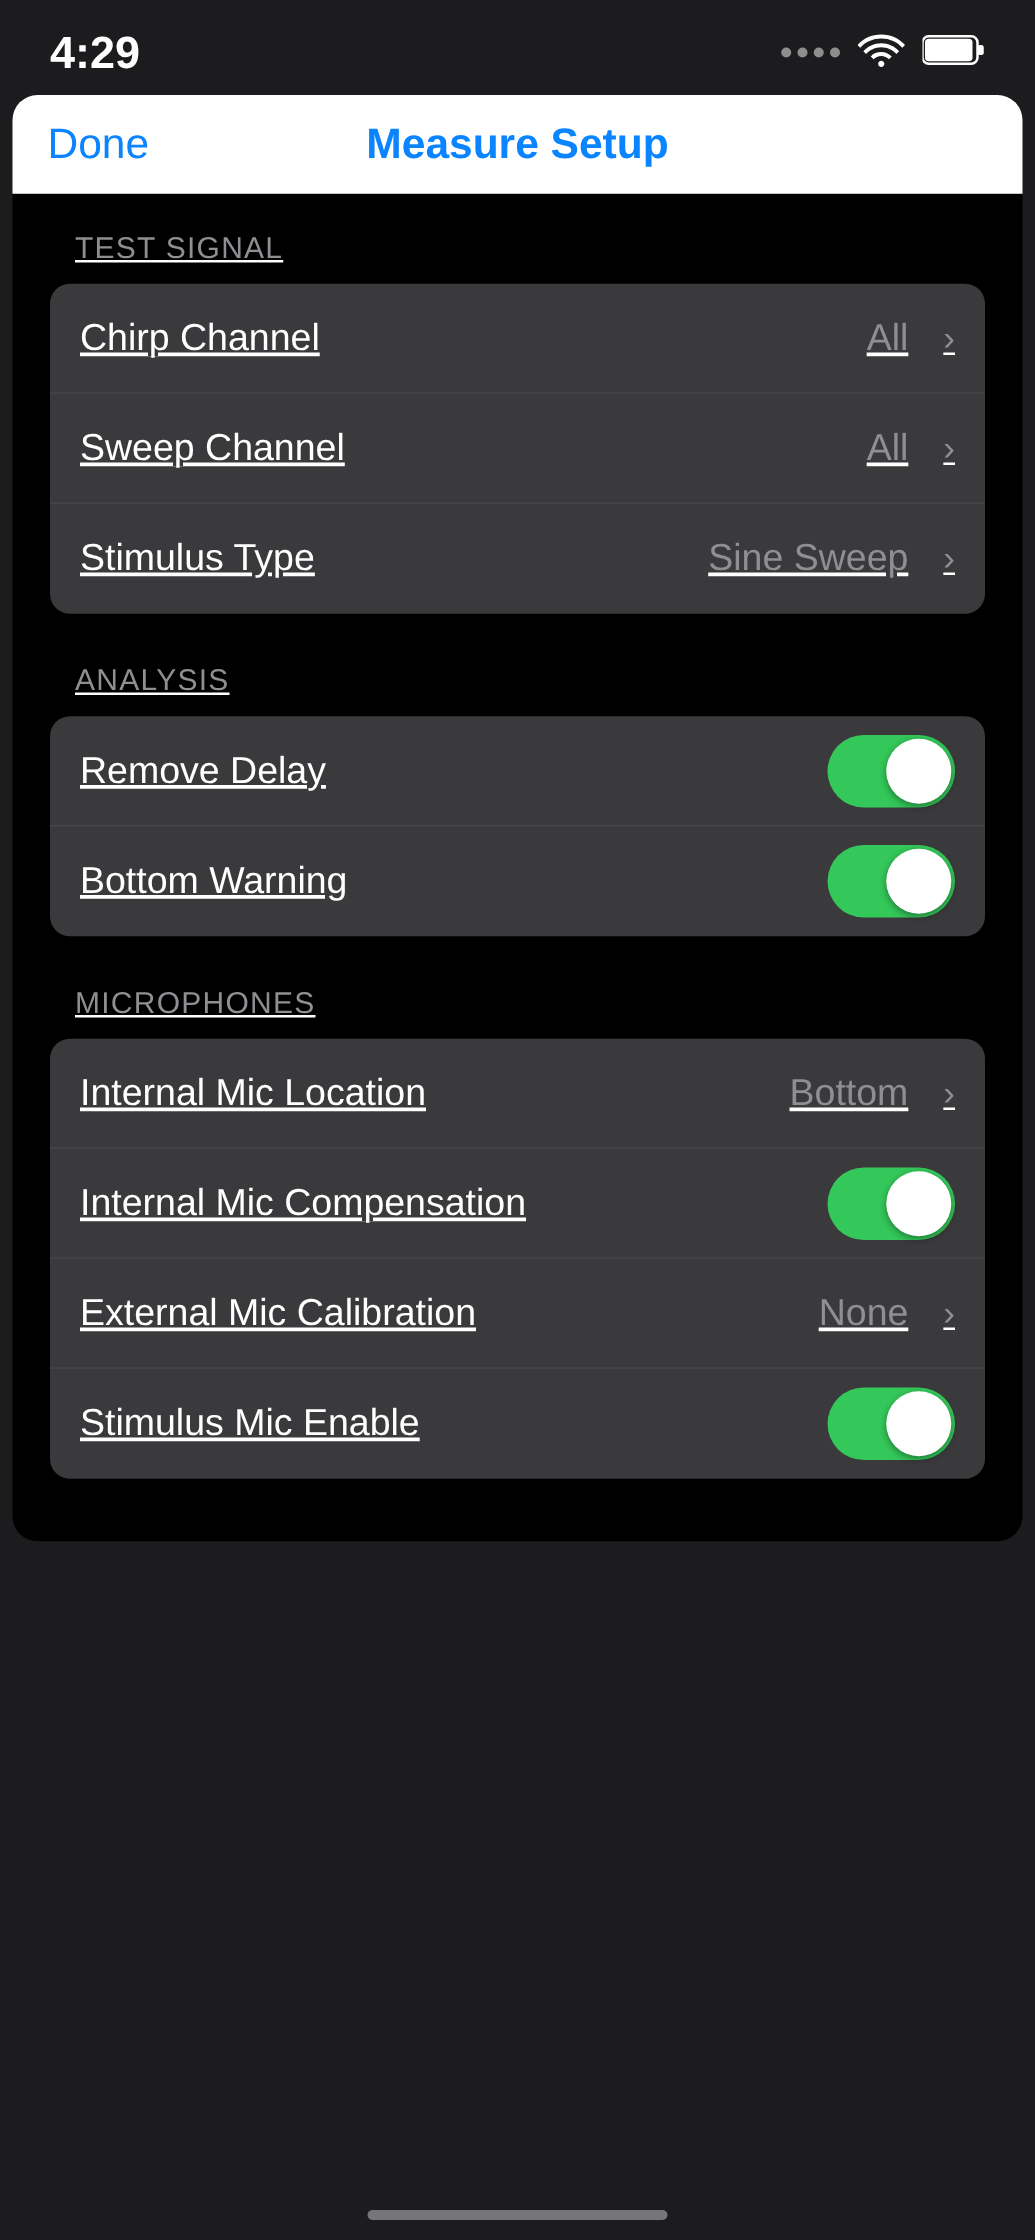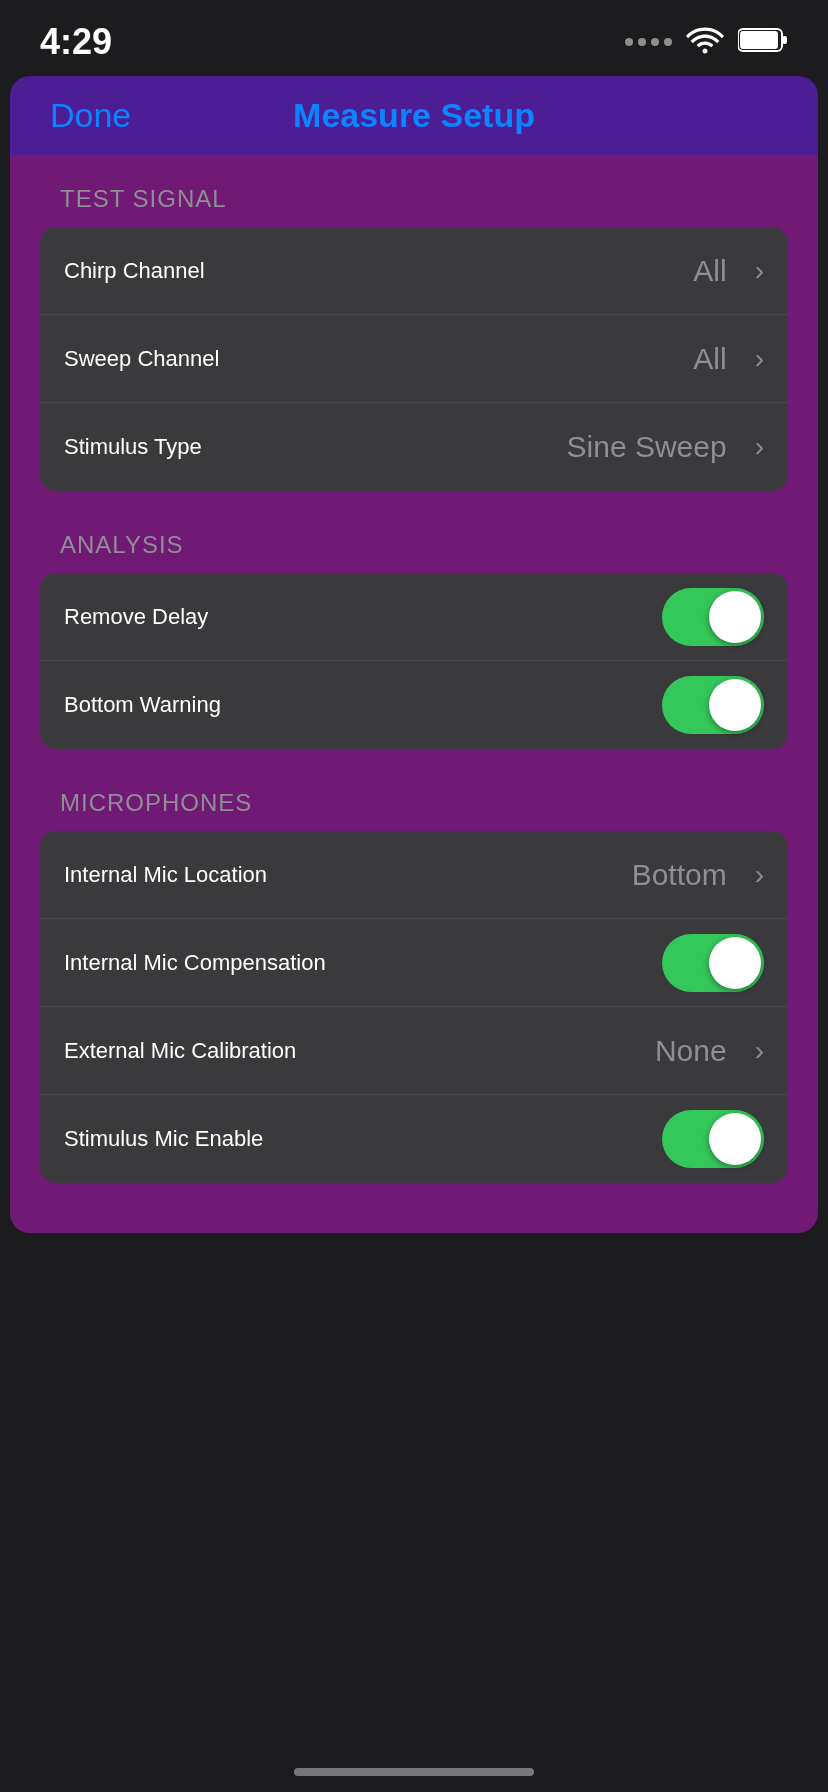--- a/index.html
+++ b/index.html
@@ -50,23 +50,23 @@
     }
 
     .wifi-icon svg,
     .battery-icon svg {
       fill: #ffffff;
     }
 
     
     .nav-bar {
       display: flex;
-      padding: 20px 40px 20px 40px;
+      padding: 20px 40px 20px 28px;
       position: relative;
-      background: #4c1d95;
+      background: #ffffff;
       border-radius: 20px 20px 0 0;
       margin: 0 10px;
     }
 
     .nav-done {
       font-size: 34px;
       font-weight: 500;
       color: #0a84ff;
       cursor: pointer;
     }
@@ -75,24 +75,25 @@
       position: absolute;
       left: 50%;
       transform: translateX(-50%);
       font-size: 34px;
       font-weight: 700;
       color: #0a84ff;
     }
 
     
     .content {
-      background: #701a75;
+      background: #000000;
       margin: 0 10px;
       padding: 0 0 40px 0;
       border-radius: 0 0 20px 20px;
+      text-decoration: underline;
     }
 
     .section {
       padding: 0 30px;
       margin-bottom: 10px;
     }
 
     .section-label {
       font-size: 24px;
       font-weight: 500;
@@ -116,21 +117,21 @@
       height: 88px;
       border-bottom: 1px solid #48484a;
       cursor: pointer;
     }
 
     .settings-row:last-child {
       border-bottom: none;
     }
 
     .row-label {
-      font-size: 22px;
+      font-size: 30px;
       font-weight: 400;
       color: #ffffff;
     }
 
     .row-value {
       display: flex;
       align-items: center;
       gap: 24px;
       color: #8e8e93;
       font-size: 30px;

